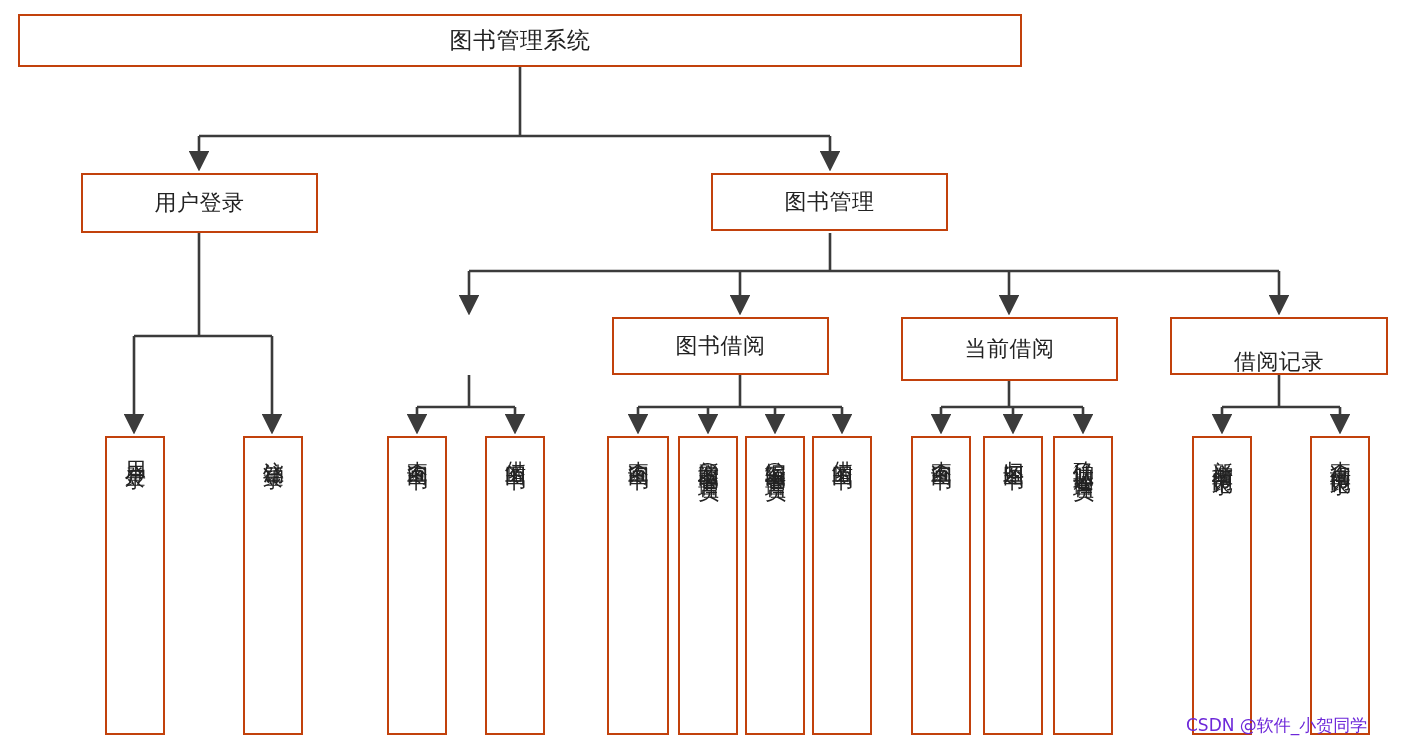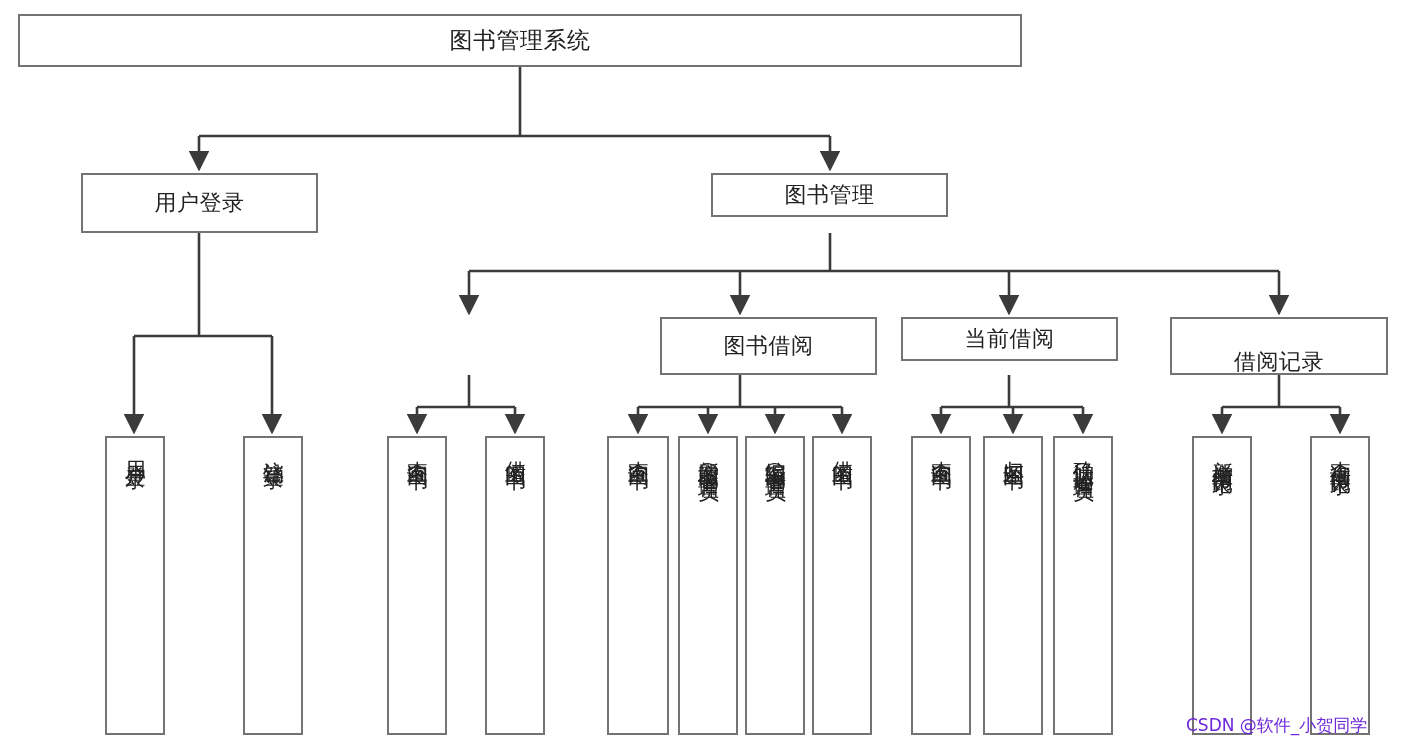--- a/index.html
+++ b/index.html
@@ -23,21 +23,21 @@
     left: 0;
     top: 0;
     width: 1405px;
     height: 747px;
     pointer-events: none;
   }
   .node {
     position: absolute;
     box-sizing: border-box;
     background: #ffffff;
-    border: 2px solid #737373;
+    border: 2px solid #c2410c;
     display: flex;
     align-items: center;
     justify-content: center;
     color: #222222;
     z-index: 2;
   }
   .node-label {
     display: block;
     text-align: center;
     line-height: 1.06;
@@ -132,28 +132,28 @@
     </g>
   </svg>
 
   <div class="node horizontal root" style="left: 18px; top: 14px; width: 1004px; height: 53px;">
     <span class="node-label">图书管理系统</span>
   </div>
 
   <div class="node horizontal" style="left: 81px; top: 173px; width: 237px; height: 60px;">
     <span class="node-label">用户登录</span>
   </div>
-  <div class="node horizontal" style="left: 711px; top: 173px; width: 237px; height: 44px;">
+  <div class="node horizontal" style="left: 711px; top: 173px; width: 237px; height: 58px;">
     <span class="node-label">图书管理</span>
   </div>
 
-  <div class="node horizontal" style="left: 660px; top: 317px; width: 217px; height: 58px;">
+  <div class="node horizontal" style="left: 612px; top: 317px; width: 217px; height: 58px;">
     <span class="node-label">图书借阅</span>
   </div>
-  <div class="node horizontal" style="left: 901px; top: 317px; width: 217px; height: 44px;">
+  <div class="node horizontal" style="left: 901px; top: 317px; width: 217px; height: 64px;">
     <span class="node-label">当前借阅</span>
   </div>
   <div class="node horizontal" style="left: 1170px; top: 317px; width: 218px; height: 58px; align-items: flex-end;">
     <span class="node-label">借阅记录</span>
   </div>
 
   <div class="node vertical" style="left: 105px; top: 436px; width: 60px; height: 299px;">
     <span class="node-label">用户登录</span>
   </div>
   <div class="node vertical" style="left: 243px; top: 436px; width: 60px; height: 299px;">

